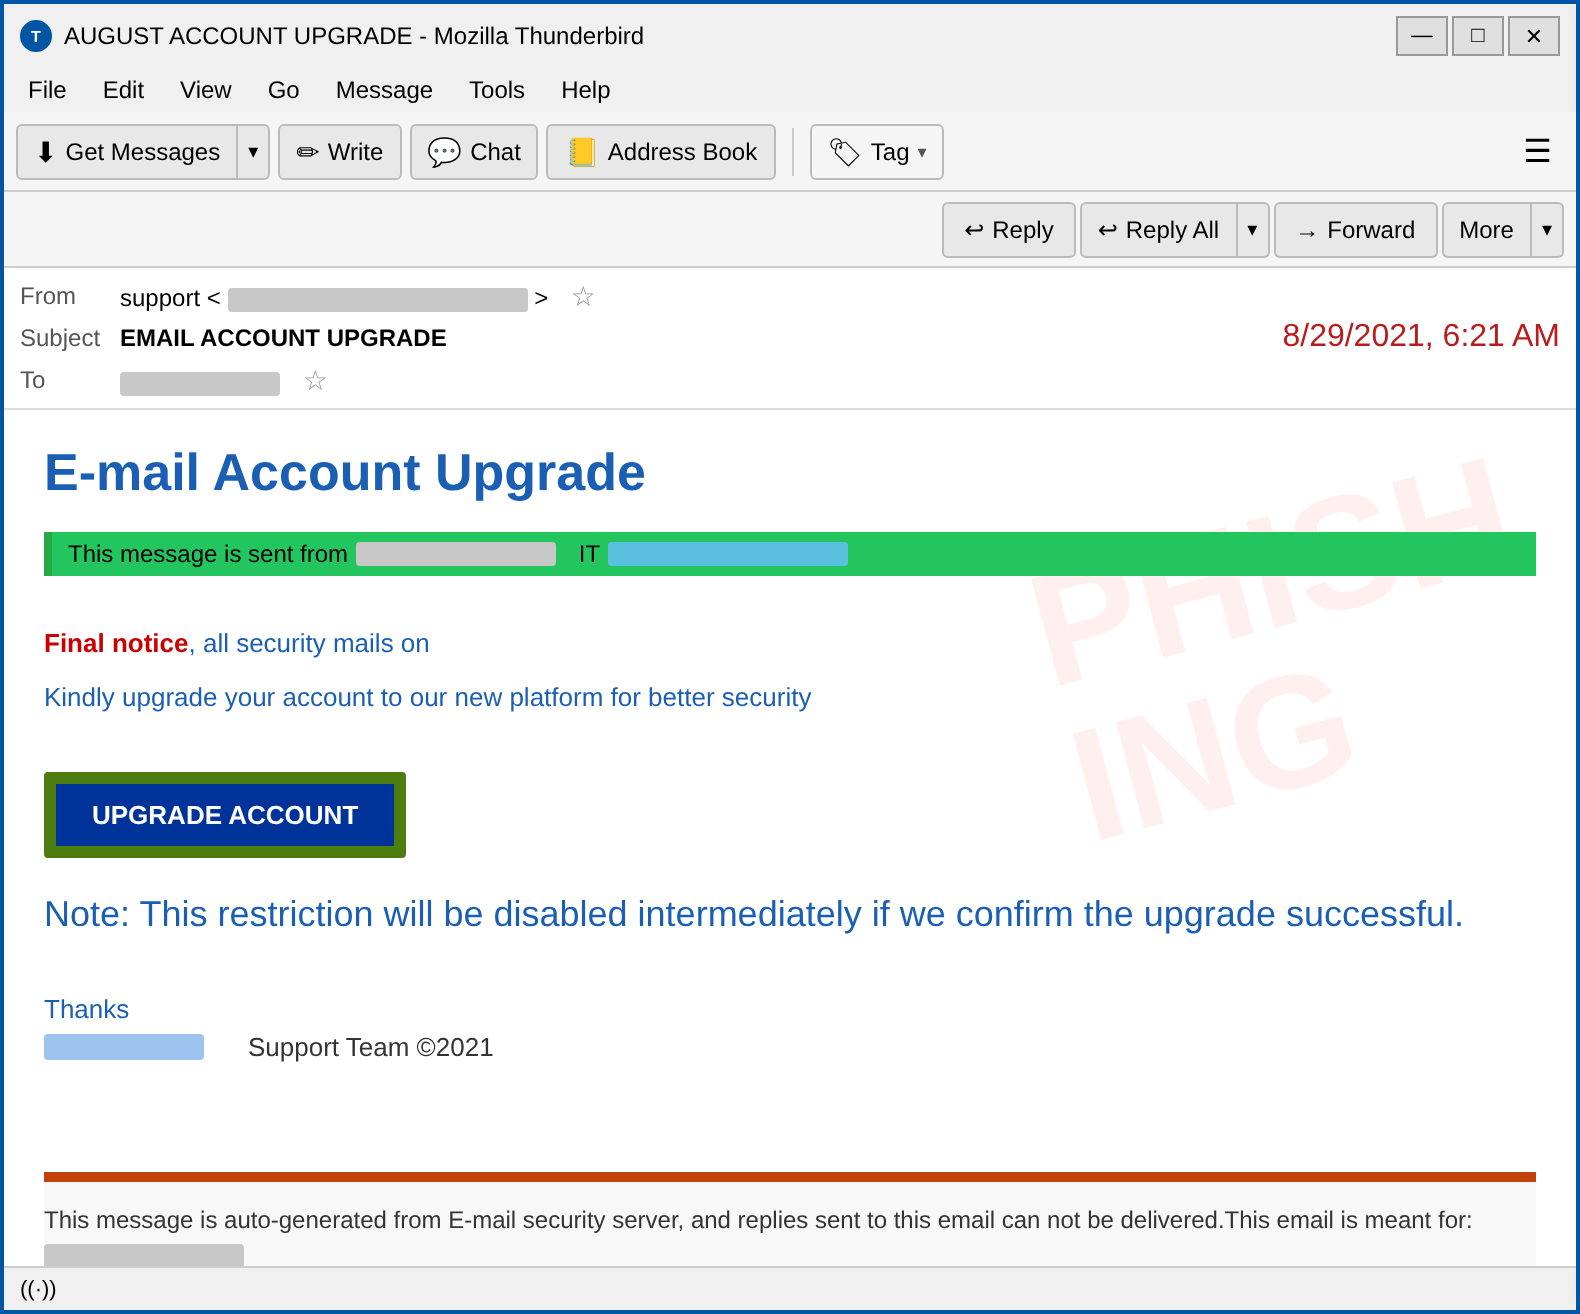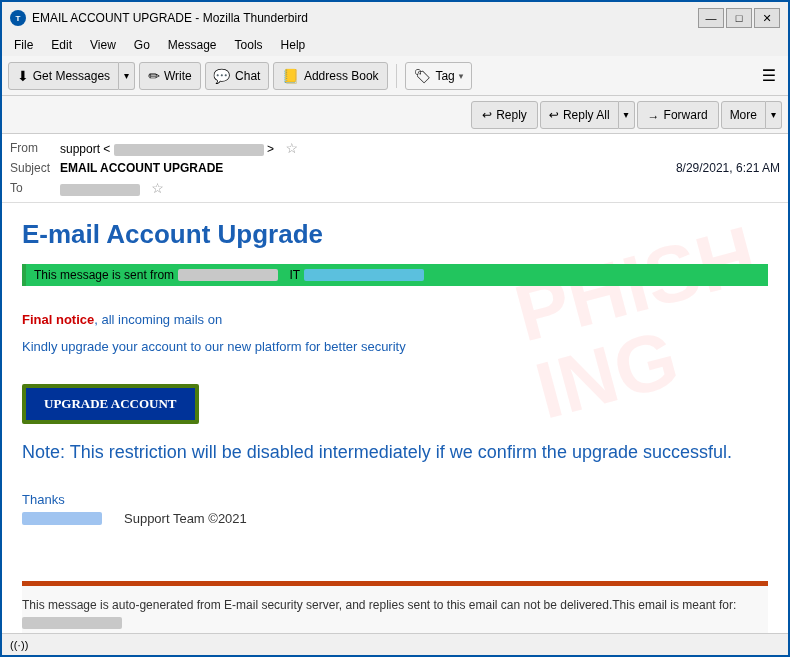--- a/index.html
+++ b/index.html
@@ -199,22 +199,22 @@
       color: #555;
       min-width: 50px;
       font-size: 12px;
     }
     .header-value {
       flex: 1;
       font-size: 12px;
     }
     .header-value.bold { font-weight: bold; }
     .header-date {
-      font-size: 12px;
-      color: #0f172a;
+      font-size: 16px;
+      color: #b91c1c;
       margin-left: auto;
       text-align: center;
     }
     .header-field-blur {
       display: inline-block;
       background: #c8c8c8;
       border-radius: 2px;
       height: 12px;
       width: 150px;
       vertical-align: middle;
@@ -313,26 +313,25 @@
       vertical-align: middle;
     }
 
     .upgrade-btn {
       display: inline-block;
       background: #003399;
       color: #fff;
       font-size: 13px;
       font-weight: bold;
       padding: 8px 18px;
-      border: 4px solid #4d7c0f;
+      border: 6px solid #4d7c0f;
       cursor: pointer;
       margin: 12px 0;
       text-decoration: none;
       border-radius: 2px;
-      font-family: Liberation Serif, serif;
     }
 
     .note-text {
       font-size: 18px;
       color: #1a5fb4;
       margin-bottom: 14px;
     }
 
     .thanks-text {
       font-size: 13px;
@@ -422,21 +421,21 @@
     }
   </style>
 </head>
 <body>
 
 <div class="window">
 
   <div class="titlebar">
     <div class="titlebar-left">
       <div class="tb-logo">T</div>
-      <span class="titlebar-title">EMAIL ACCOUNT UPGRADE - Mozilla Thunderbird</span>
+      <span class="titlebar-title">AUGUST ACCOUNT UPGRADE - Mozilla Thunderbird</span>
     </div>
     <div class="titlebar-controls">
       <button class="titlebar-btn">—</button>
       <button class="titlebar-btn">□</button>
       <button class="titlebar-btn close">✕</button>
     </div>
   </div>
 
   <div class="menubar">
     <span class="menu-item">File</span>
@@ -549,21 +548,21 @@
       <div class="notice-bar">
         <span>This message is sent from</span>
         <span class="notice-bar-blur"></span>
         <span>&nbsp;</span>
         <span>IT</span>
         <span class="notice-bar-blue"></span>
       </div>
 
       
       <p class="email-text">
-        <span class="red">Final notice</span><span>, all incoming mails on</span>
+        <span class="red">Final notice</span><span>, all security mails on</span>
       </p>
       <p class="email-text">Kindly upgrade your account to our new platform for better security</p>
 
       
       <div style="margin: 14px 0 6px 0;">
         <a class="upgrade-btn">UPGRADE ACCOUNT</a>
       </div>
 
       
       <p class="note-text">Note: This restriction will be disabled intermediately if we confirm the upgrade successful.</p>

